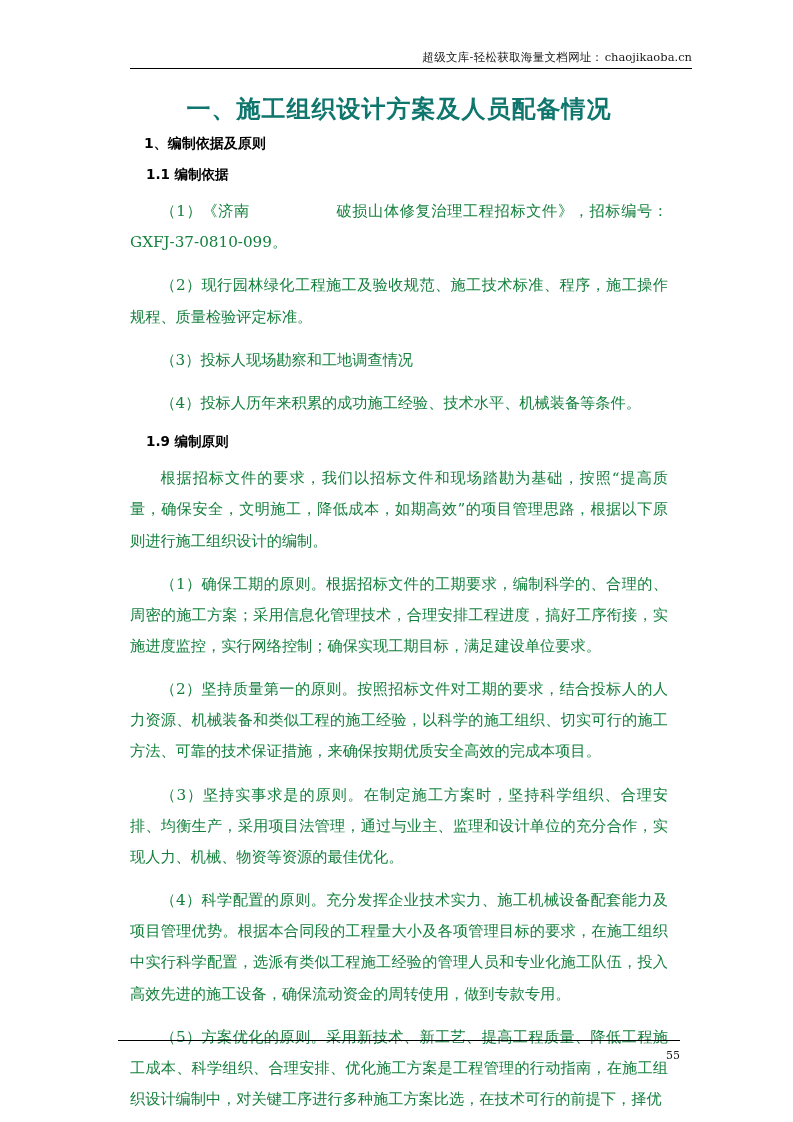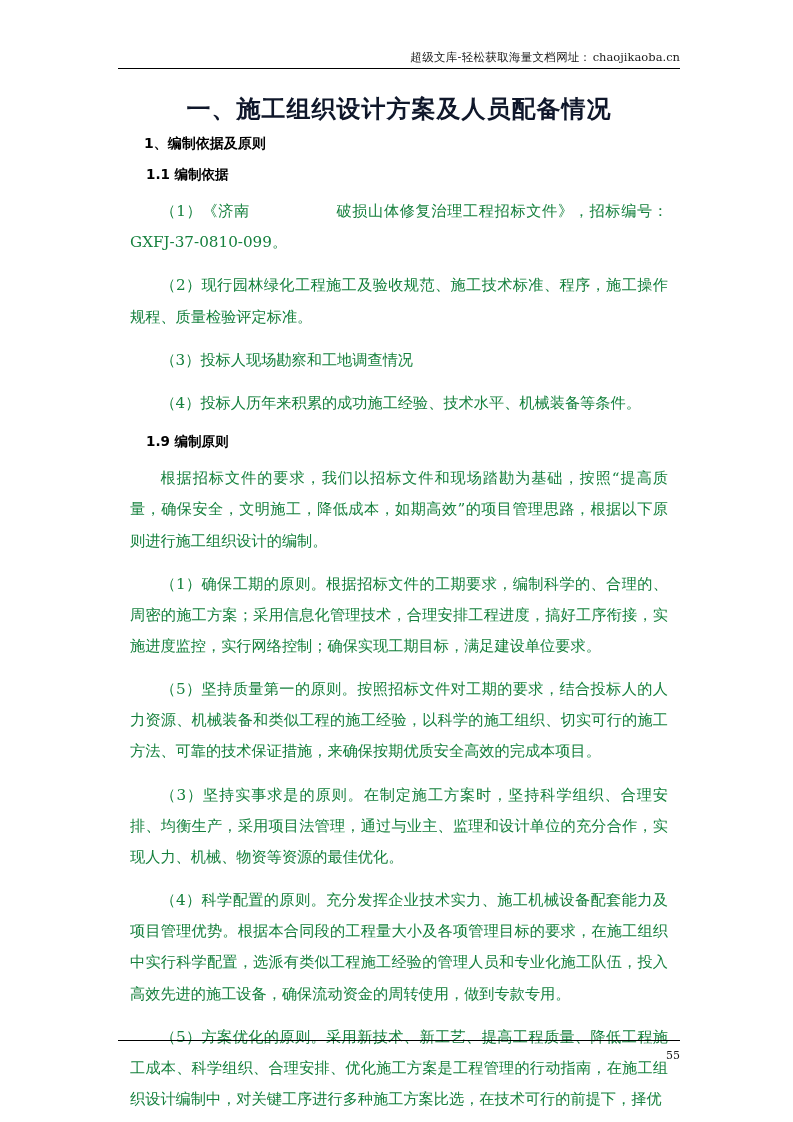--- a/index.html
+++ b/index.html
@@ -16,21 +16,21 @@
     width: 793px;
     height: 1122px;
     background: #ffffff;
     overflow: hidden;
     box-sizing: border-box;
   }
 
   
   .page-header {
     position: absolute;
-    left: 118px;
+    left: 130px;
     top: 50px;
     width: 562px;
     border-bottom: 1.6px solid #000000;
     padding-bottom: 3px;
     display: flex;
     justify-content: flex-end;
     align-items: baseline;
     white-space: nowrap;
   }
   .header-brand {
@@ -76,21 +76,21 @@
   }
 
   .doc-title {
     font-family: "DejaVu Sans", "Liberation Sans", sans-serif;
     font-size: 24px;
     font-weight: bold;
     text-align: center;
     letter-spacing: 1px;
     margin: 0 0 2px 0;
     line-height: 1.45;
-    color: #0f172a;
+    color: #0f766e;
   }
 
   .heading-1 {
     font-family: "DejaVu Sans", "Liberation Sans", sans-serif;
     font-size: 14px;
     font-weight: bold;
     margin: 6px 0 10px 0;
     padding-left: 26px;
     line-height: 1.5;
     color: #000000;
@@ -147,21 +147,21 @@
     <p class="para">（3）投标人现场勘察和工地调查情况</p>
 
     <p class="para">（4）投标人历年来积累的成功施工经验、技术水平、机械装备等条件。</p>
 
     <h3 class="heading-2">1.9 编制原则</h3>
 
     <p class="para">根据招标文件的要求，我们以招标文件和现场踏勘为基础，按照“提高质量，确保安全，文明施工，降低成本，如期高效”的项目管理思路，根据以下原则进行施工组织设计的编制。</p>
 
     <p class="para">（1）确保工期的原则。根据招标文件的工期要求，编制科学的、合理的、周密的施工方案；采用信息化管理技术，合理安排工程进度，搞好工序衔接，实施进度监控，实行网络控制；确保实现工期目标，满足建设单位要求。</p>
 
-    <p class="para">（5）坚持质量第一的原则。按照招标文件对工期的要求，结合投标人的人力资源、机械装备和类似工程的施工经验，以科学的施工组织、切实可行的施工方法、可靠的技术保证措施，来确保按期优质安全高效的完成本项目。</p>
+    <p class="para">（2）坚持质量第一的原则。按照招标文件对工期的要求，结合投标人的人力资源、机械装备和类似工程的施工经验，以科学的施工组织、切实可行的施工方法、可靠的技术保证措施，来确保按期优质安全高效的完成本项目。</p>
 
     <p class="para">（3）坚持实事求是的原则。在制定施工方案时，坚持科学组织、合理安排、均衡生产，采用项目法管理，通过与业主、监理和设计单位的充分合作，实现人力、机械、物资等资源的最佳优化。</p>
 
     <p class="para">（4）科学配置的原则。充分发挥企业技术实力、施工机械设备配套能力及项目管理优势。根据本合同段的工程量大小及各项管理目标的要求，在施工组织中实行科学配置，选派有类似工程施工经验的管理人员和专业化施工队伍，投入高效先进的施工设备，确保流动资金的周转使用，做到专款专用。</p>
 
     <p class="para">（5）方案优化的原则。采用新技术、新工艺、提高工程质量、降低工程施工成本、科学组织、合理安排、优化施工方案是工程管理的行动指南，在施工组织设计编制中，对关键工序进行多种施工方案比选，在技术可行的前提下，择优</p>
 
   </div>
 
   <div class="page-footer">

